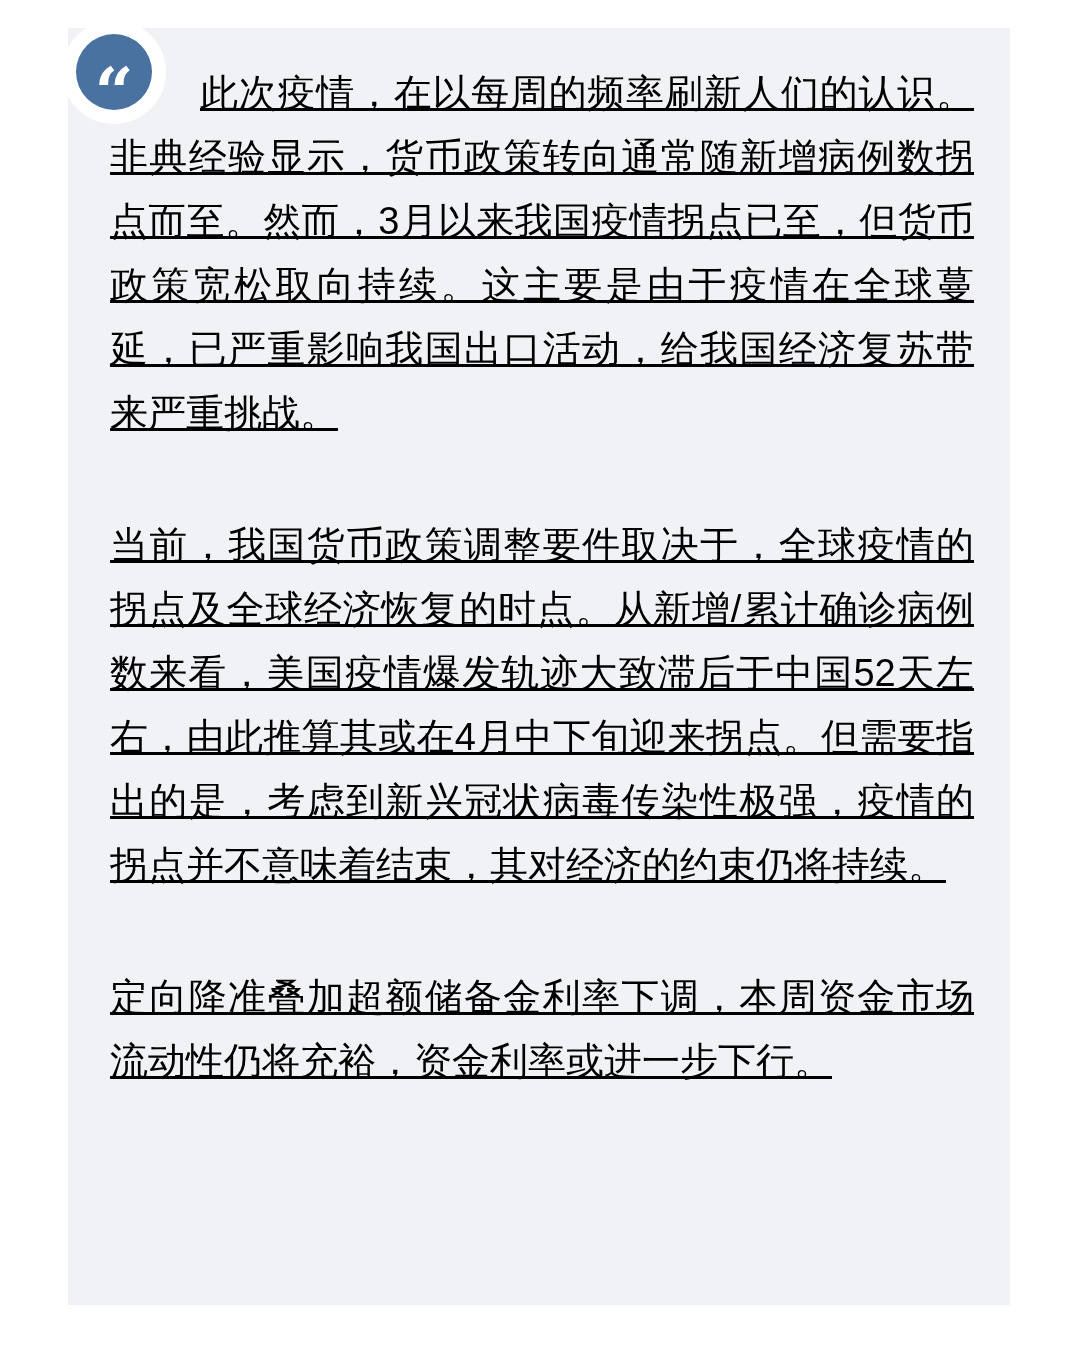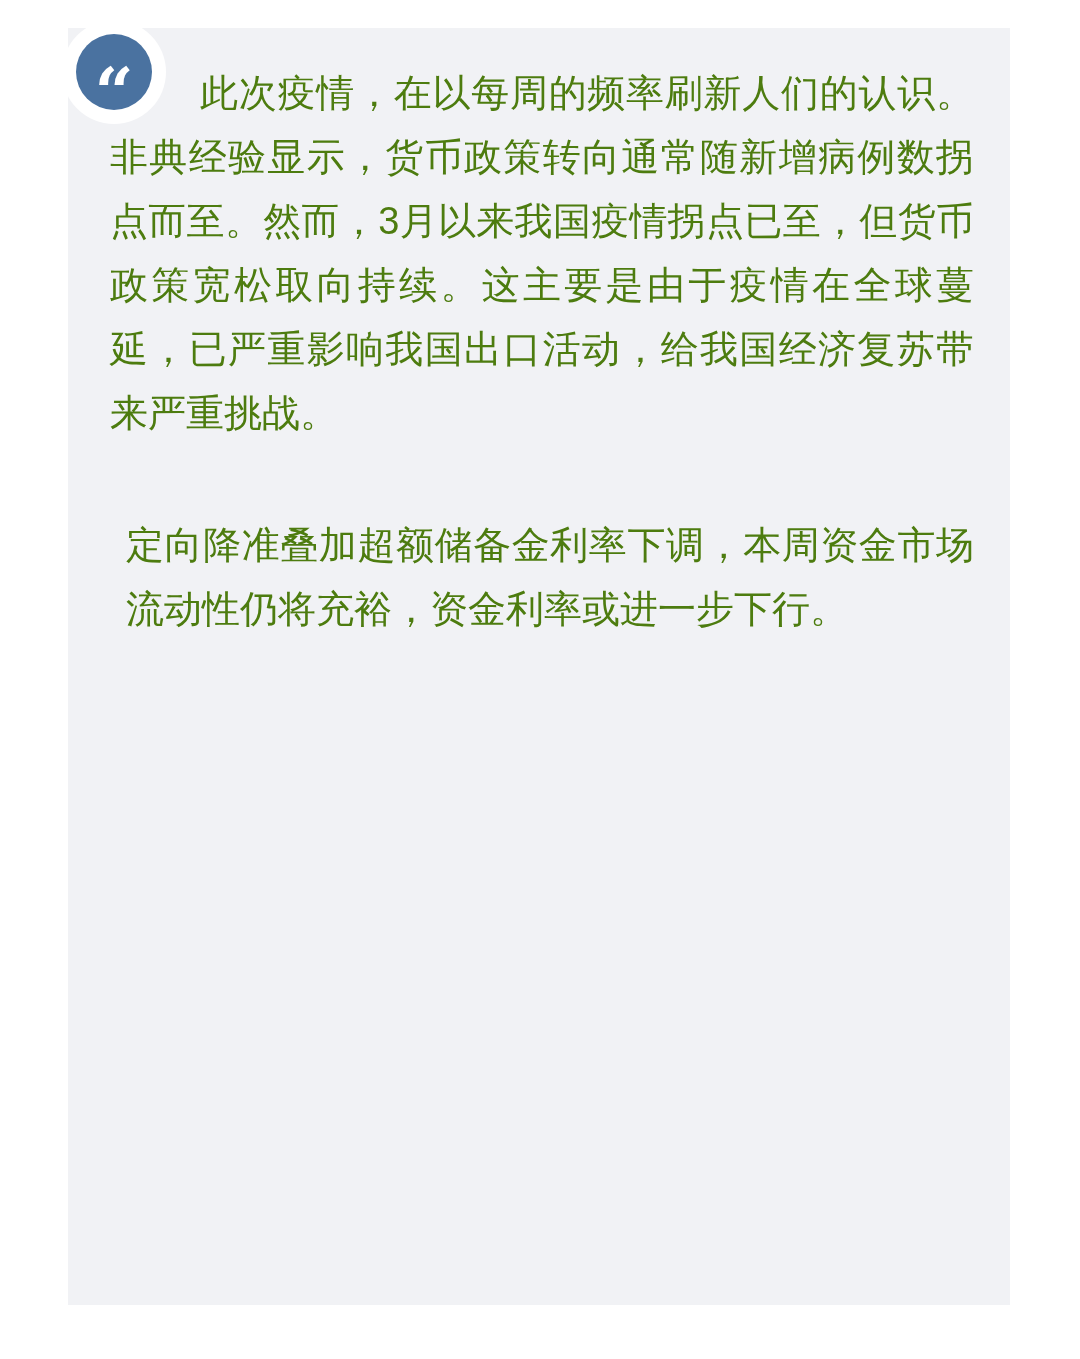--- a/index.html
+++ b/index.html
@@ -55,43 +55,44 @@
     line-height: 0;
     color: #ffffff;
     position: relative;
     top: 20px;
   }
   .quote-text p {
     margin: 0 0 68px 0;
     font-size: 38px;
     line-height: 64px;
     letter-spacing: 0;
-    color: #4d7c0f;
+    color: #000000;
     text-align: justify;
     text-justify: inter-ideograph;
+    text-decoration: underline;
   }
   .quote-text p:last-child {
     margin-bottom: 0;
-    margin-left: 16px;
   }
   .quote-text p.first {
     text-indent: 90px;
   }
 </style>
 </head>
 <body>
 
 <div class="page">
   <div class="quote-block">
 
     <div class="quote-icon-halo">
       <div class="quote-icon-circle">
         <span class="quote-icon-glyph">“</span>
       </div>
     </div>
 
     <div class="quote-text">
       <p class="first">此次疫情，在以每周的频率刷新人们的认识。非典经验显示，货币政策转向通常随新增病例数拐点而至。然而，3月以来我国疫情拐点已至，但货币政策宽松取向持续。这主要是由于疫情在全球蔓延，已严重影响我国出口活动，给我国经济复苏带来严重挑战。</p>
+      <p>当前，我国货币政策调整要件取决于，全球疫情的拐点及全球经济恢复的时点。从新增/累计确诊病例数来看，美国疫情爆发轨迹大致滞后于中国52天左右，由此推算其或在4月中下旬迎来拐点。但需要指出的是，考虑到新兴冠状病毒传染性极强，疫情的拐点并不意味着结束，其对经济的约束仍将持续。</p>
       <p>定向降准叠加超额储备金利率下调，本周资金市场流动性仍将充裕，资金利率或进一步下行。</p>
     </div>
 
   </div>
 </div>
 
 </body></html>

